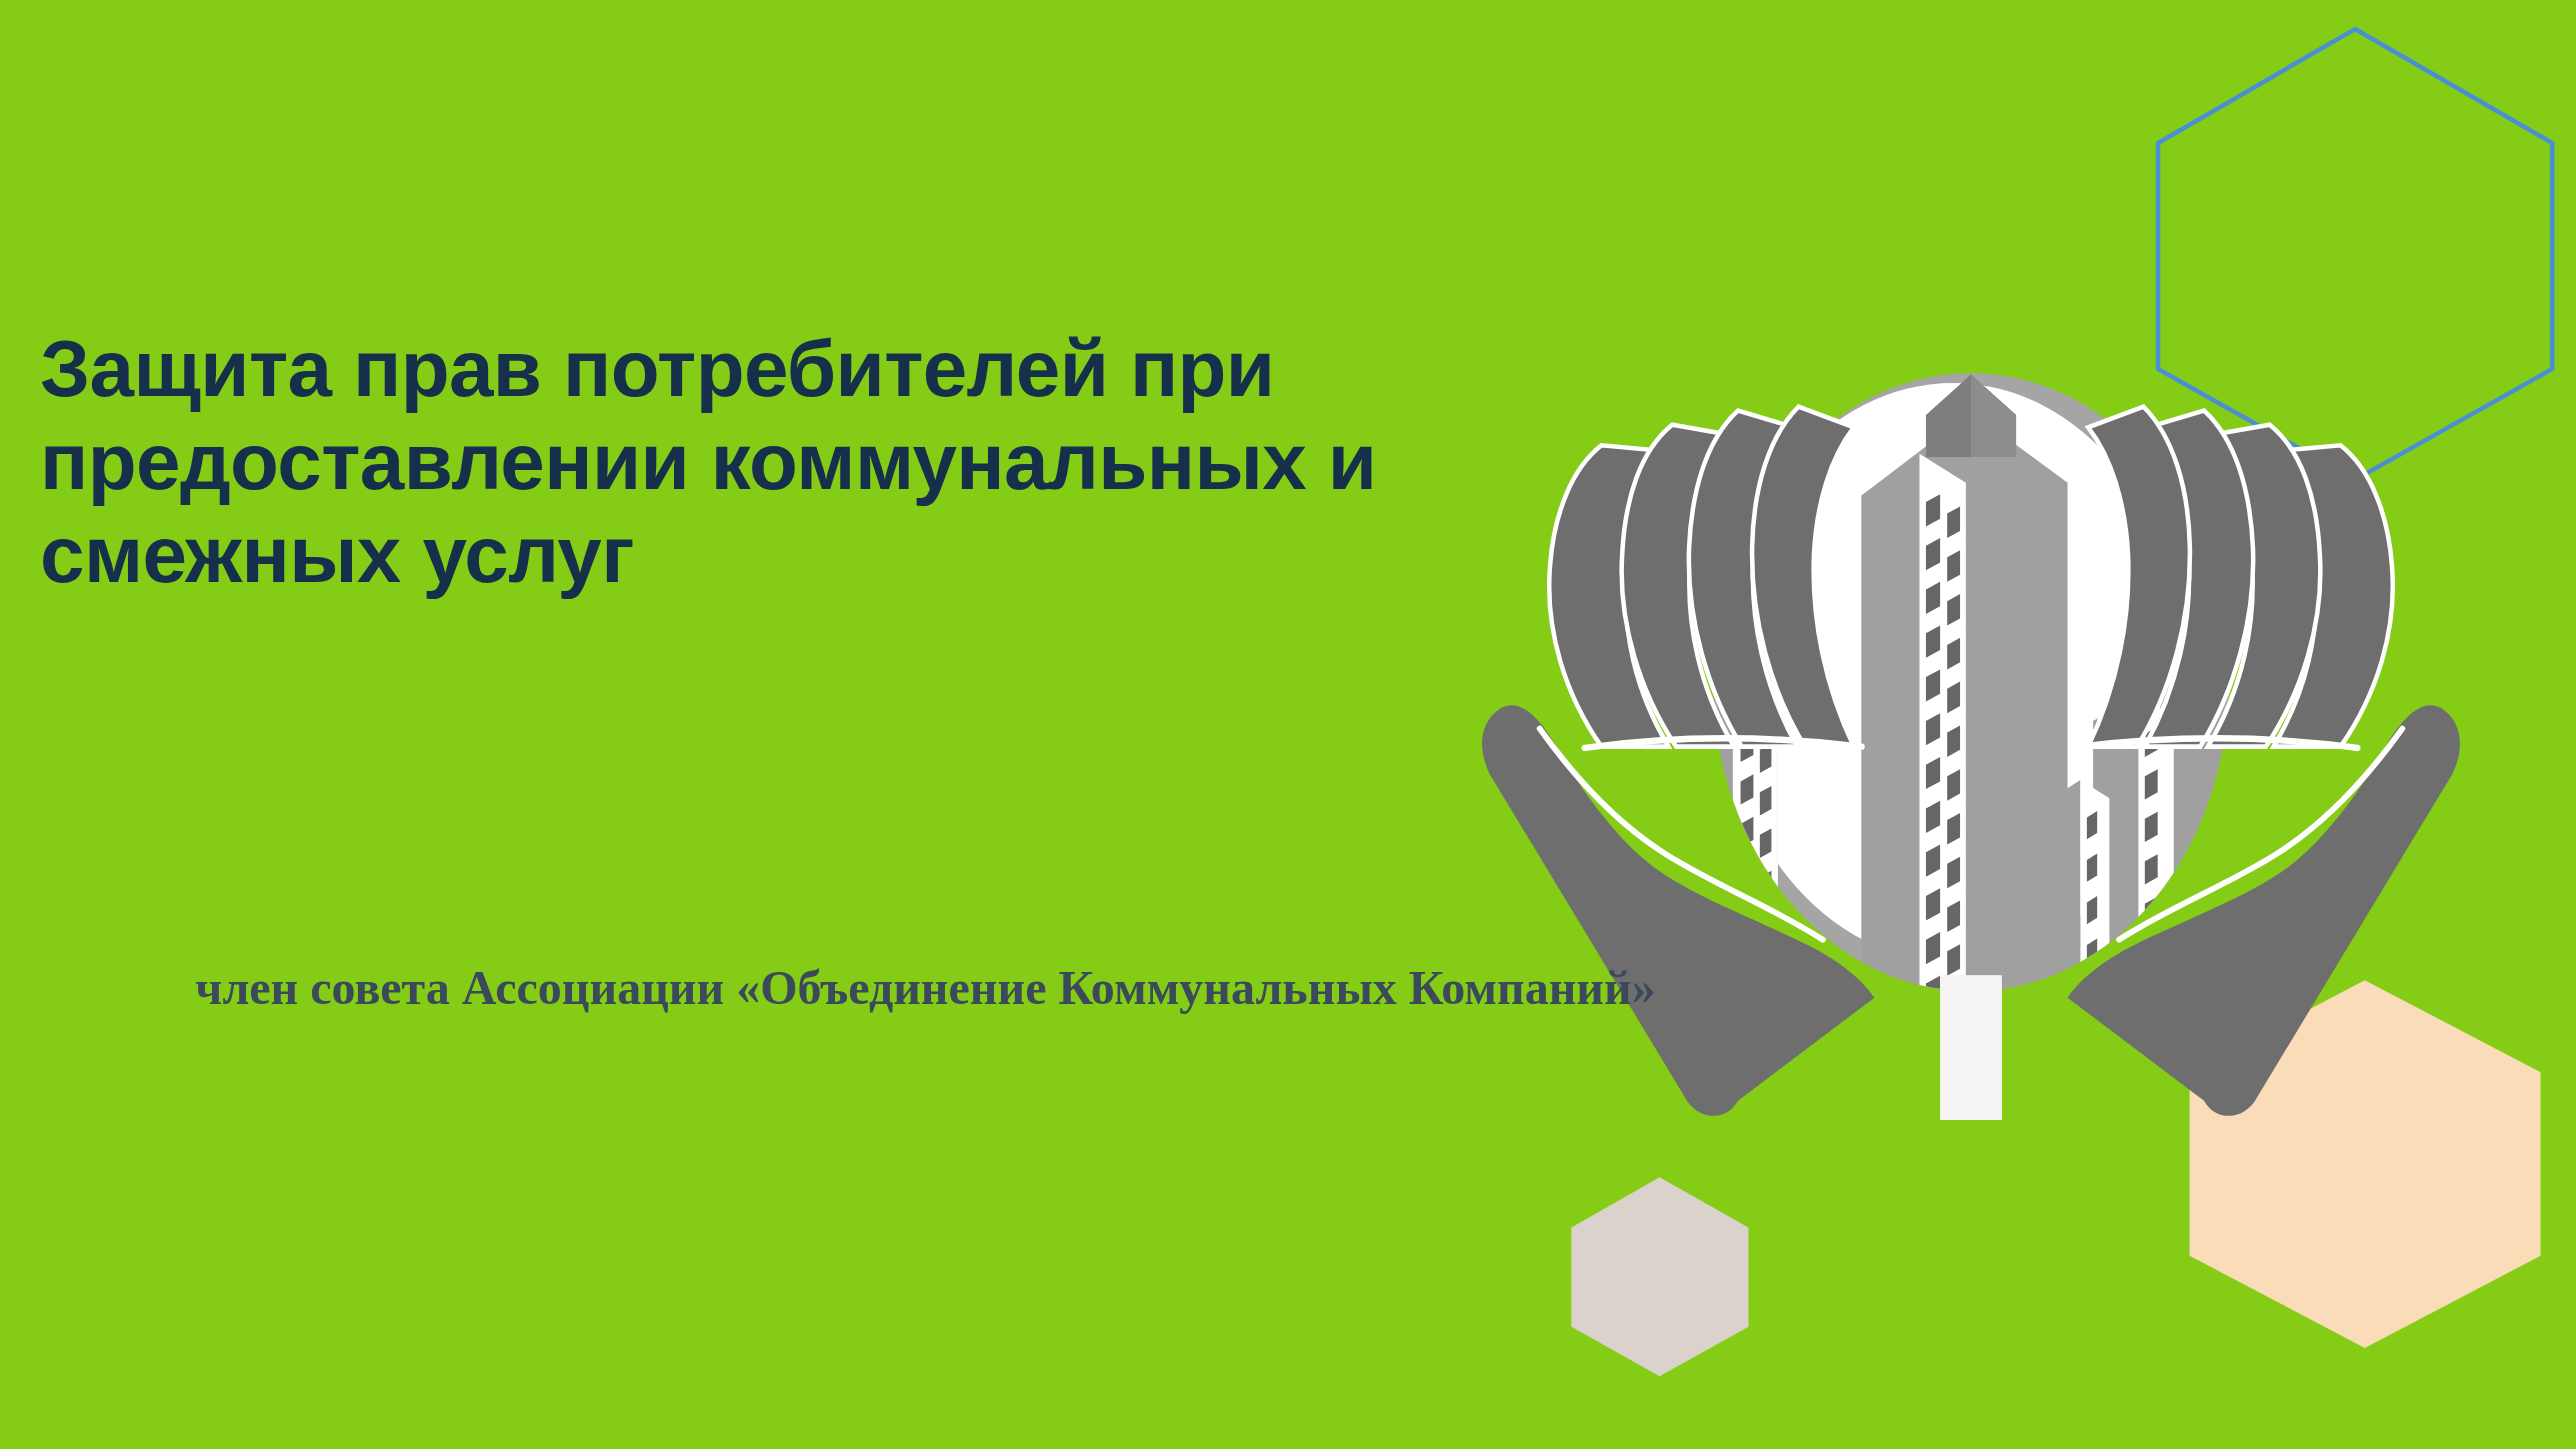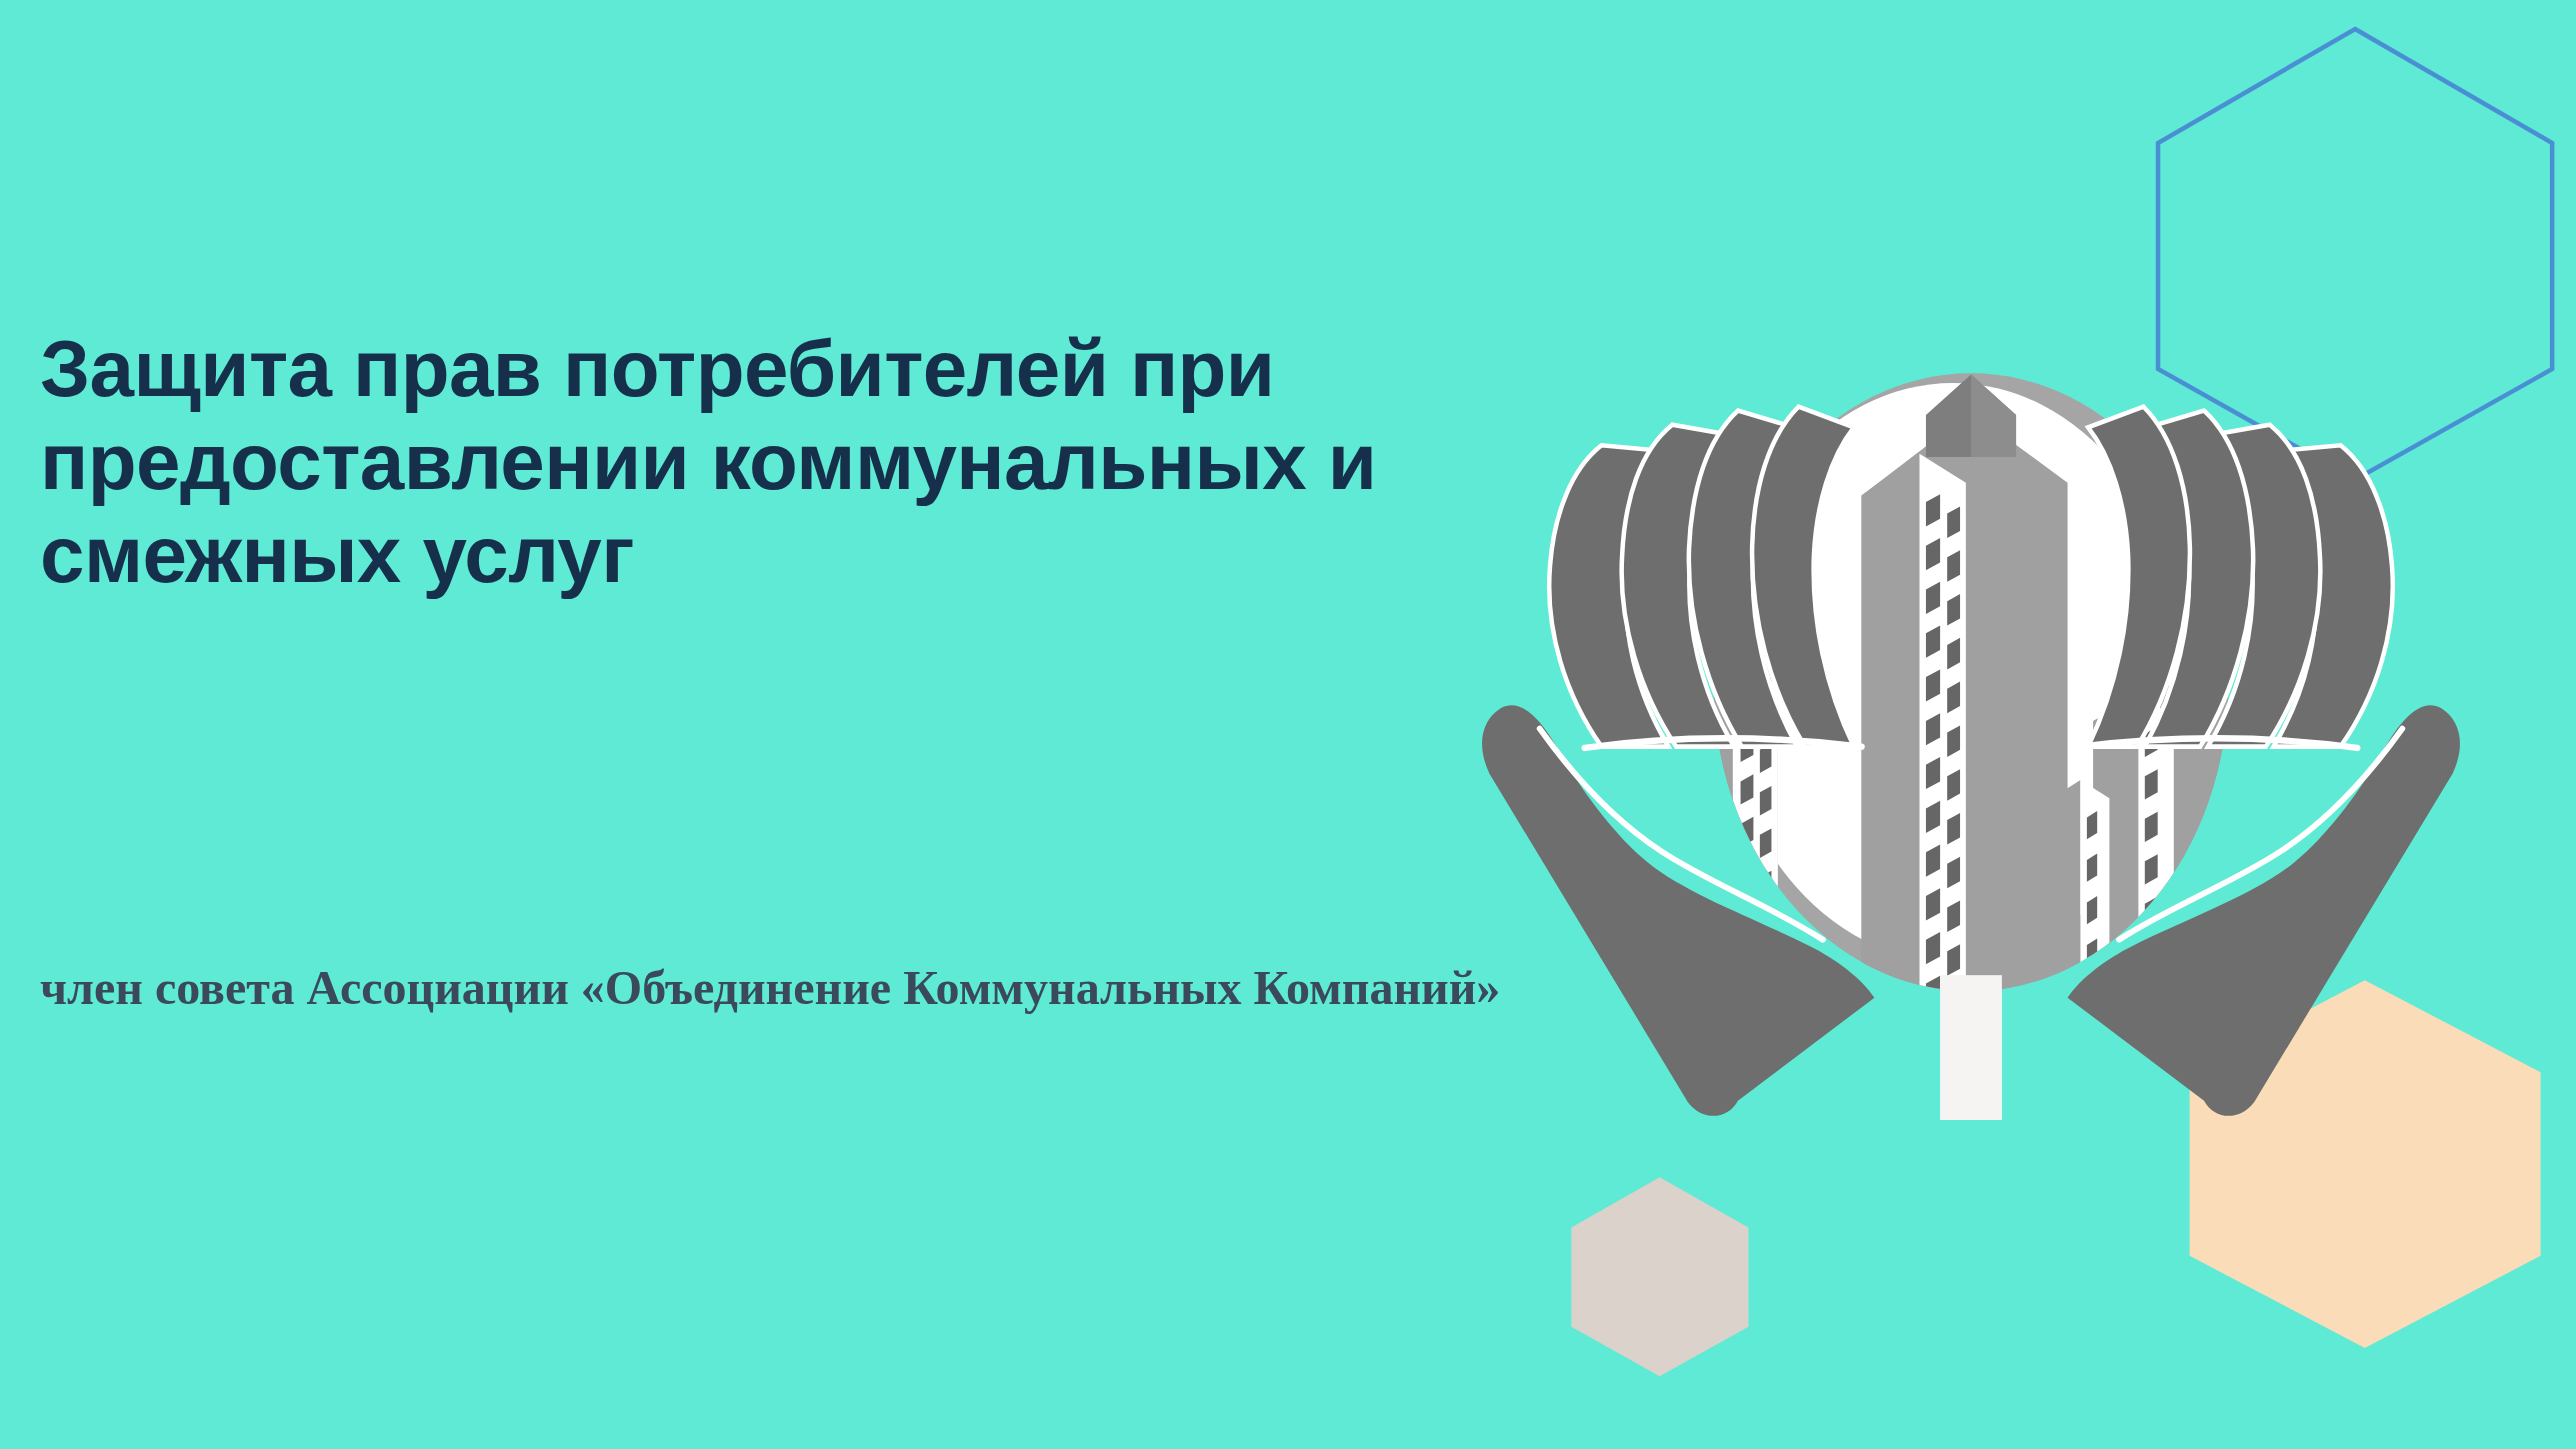--- a/index.html
+++ b/index.html
@@ -65,21 +65,21 @@
     position: absolute;
     left: 1475px;
     top: 296px;
     width: 992px;
     height: 824px;
   }
 </style>
 </head>
 <body>
 
-<div id="slide" style="background: #5eead4;">
+<div id="slide" style="background: #84cc16;">
 
   <svg class="deco-layer" viewBox="0 0 4000 2250">
 
     <polygon points="3657,45 3963,222 3963,573 3657,745 3351,573 3351,222" fill="none" stroke="#4a8fd4" stroke-width="7" stroke-linejoin="miter"></polygon>
 
     <polygon points="2577,1828 2715,1906 2715,2060 2577,2137 2440,2060 2440,1906" fill="#dcd2cc"></polygon>
 
     <polygon points="3672,1522 3945,1665 3945,1950 3672,2093 3400,1950 3400,1665" fill="#fadcb8"></polygon>
   </svg>
 
@@ -234,17 +234,17 @@
     </g>
 
     <rect x="722" y="1055" width="96" height="230" fill="#f6f4f2"></rect>
   </svg>
 
   <div id="text-block">
     <h1 id="slide-title" style="color: rgb(22, 48, 75);">Защита прав потребителей при предоставлении коммунальных и смежных услуг</h1>
   </div>
 
   <div id="subtitle-block">
-    <div class="subtitle-line" style="color: rgb(59, 74, 91);">член совета Ассоциации «Объединение Коммунальных Компаний»</div>
+    <div class="subtitle-line" style="color: rgb(59, 74, 91); text-align: center;">член совета Ассоциации «Объединение Коммунальных Компаний»</div>
   </div>
 
 </div>
 
 
 </body></html>

